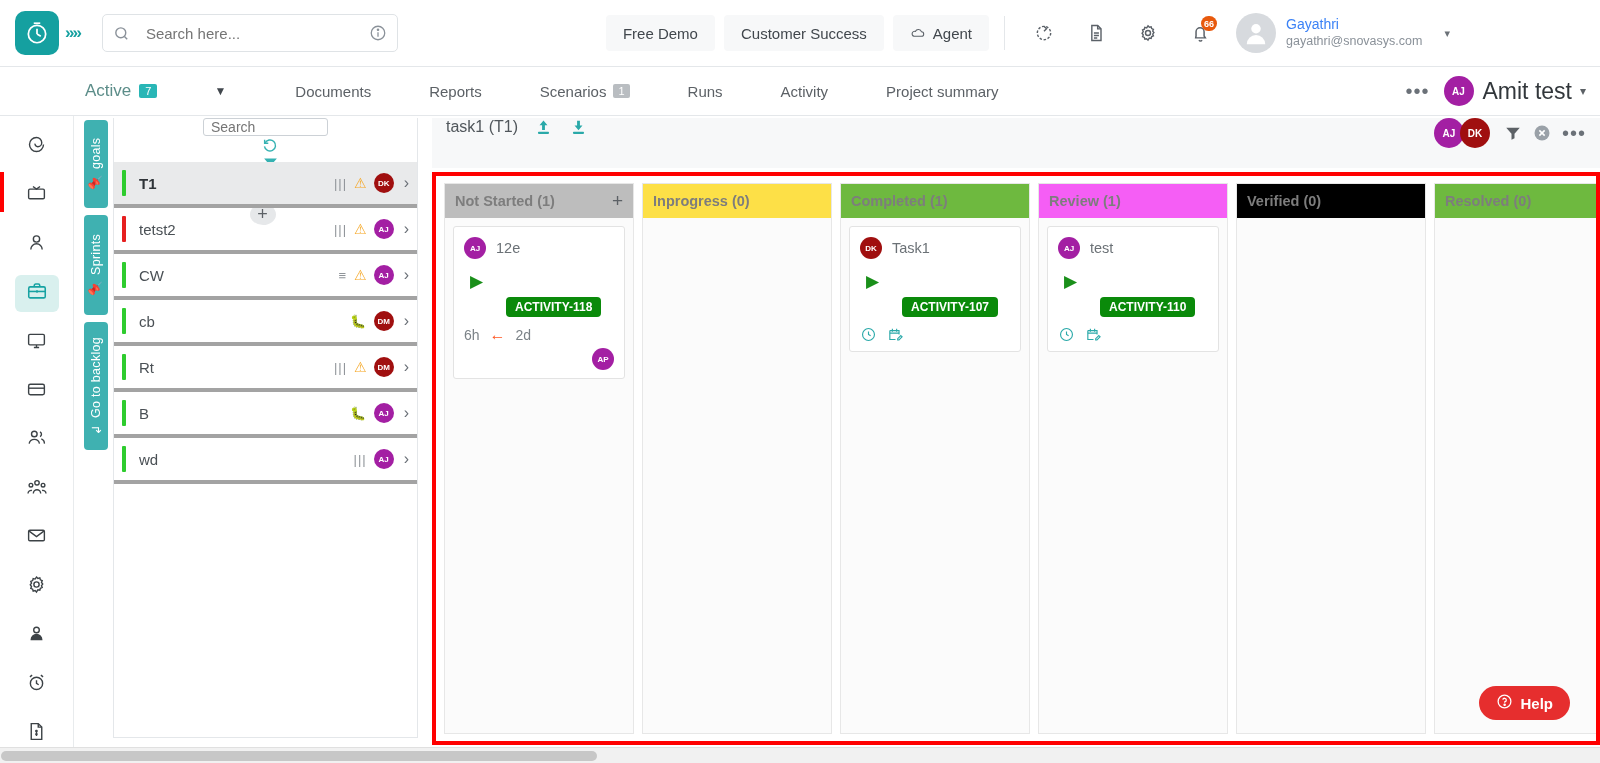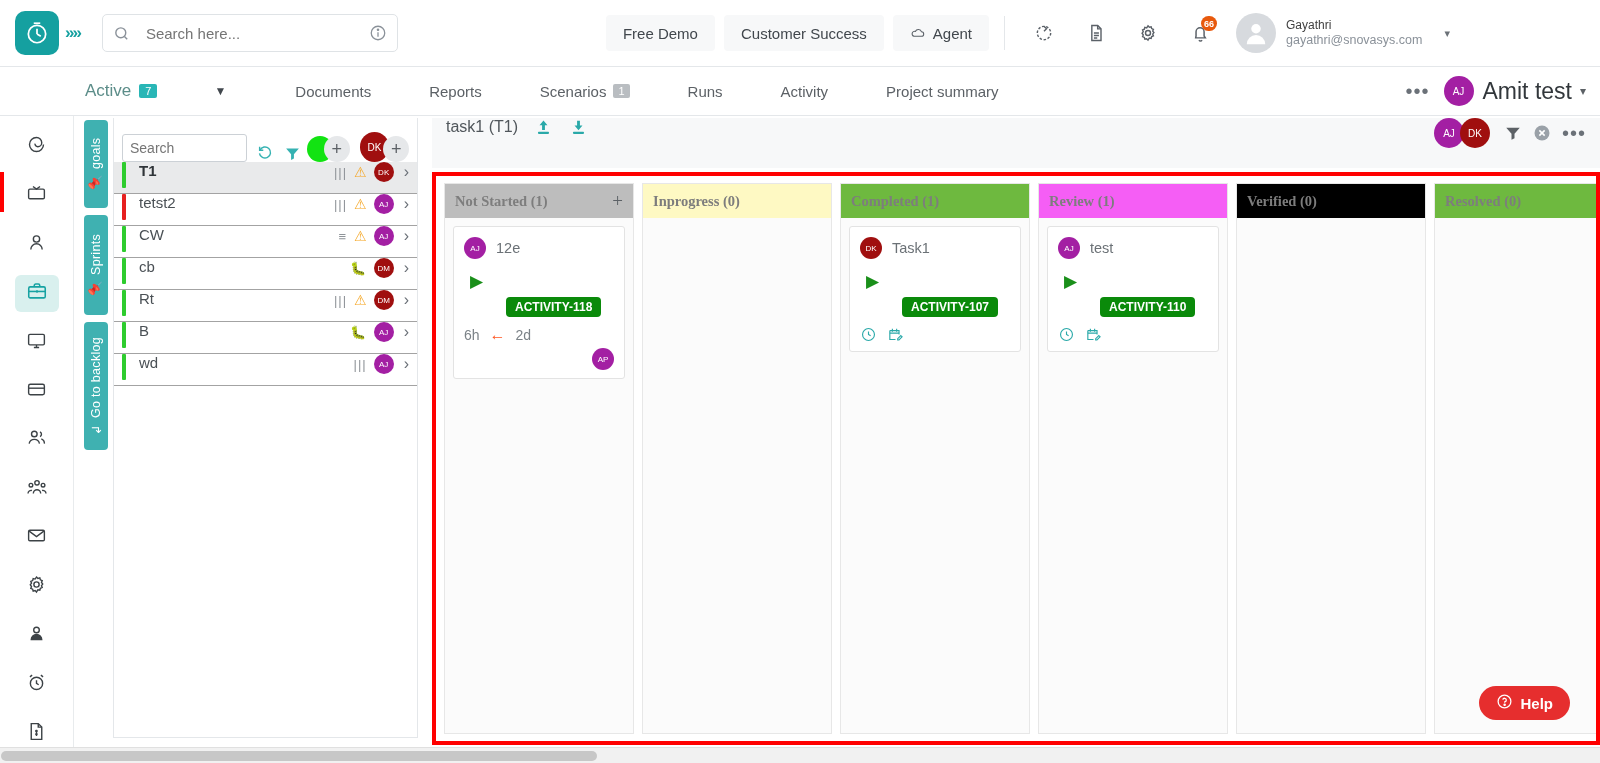--- a/index.html
+++ b/index.html
@@ -59,21 +59,21 @@
     padding: 0 3px; font-weight: 700;
   }
   .user {
     display: flex; align-items: center; margin-left: 10px; cursor: pointer;
   }
   .user .avatar-big {
     width: 40px; height: 40px; border-radius: 50%; background: #d7dade;
     display: flex; align-items: center; justify-content: center; color: #fff;
   }
   .user .names { margin-left: 10px; line-height: 1.25; }
-  .user .uname { font-size: 12px; color: #404040; }
+  .user .uname { font-size: 14px; color: #3b82f6; }
   .user .umail { font-size: 12.5px; color: #8a9199; }
   .user .caret { margin-left: 22px; color: #6b7178; font-size: 11px; }
 
   
   .navrow {
     position: absolute; top: 67px; left: 0; width: 1600px; height: 49px;
     background: #fff; border-bottom: 1px solid #e4e7ea;
     display: flex; align-items: center;
   }
   .active-wrap { display: flex; align-items: center; margin-left: 85px; cursor: pointer; }
@@ -87,21 +87,21 @@
   .navtab {
     font-size: 15px; color: #5c6166; padding: 0 29px; cursor: pointer;
     display: flex; align-items: center; gap: 7px;
   }
   .pill-gray {
     background: #b9bdc1; color: #fff; font-size: 11px; padding: 1px 5px; border-radius: 2px;
   }
   .nav-right { margin-left: auto; display: flex; align-items: center; margin-right: 14px; }
   .dots { color: #6b7178; font-size: 20px; letter-spacing: 1px; cursor: pointer; margin-right: 14px; }
   .av { border-radius: 50%; display: flex; align-items: center; justify-content: center;
-        color: #fff; font-weight: 400; }
+        color: #fff; font-weight: 700; }
   .proj-name { font-size: 23px; color: #32373b; margin-left: 9px; }
   .proj-caret { margin-left: 8px; color: #5c6166; font-size: 12px; }
 
   
   .rail {
     position: absolute; top: 116px; left: 0; width: 74px; height: 647px;
     background: #fff; border-right: 1px solid #e8ebed;
     display: flex; flex-direction: column; align-items: center; padding-top: 12px;
   }
   .railitem {
@@ -119,35 +119,35 @@
     display: flex; align-items: center; justify-content: center;
     font-size: 12.5px; padding: 9px 0; margin-bottom: 7px; cursor: pointer;
     gap: 6px; letter-spacing: .3px;
   }
 
   
   .listpanel {
     position: absolute; top: 118px; left: 113px; width: 305px; height: 620px;
     background: #fff; border: 1px solid #e4e7ea; border-top: none;
   }
-  .listhead { height: 44px; display: flex; align-items: flex-end; padding: 0 8px; }
+  .listhead { height: 44px; display: flex; align-items: center; padding: 0 8px; flex-direction: column; }
   .listhead input {
     width: 125px; height: 28px; border: 1px solid #ccd1d6; border-radius: 3px;
     padding: 0 7px; font-size: 14px; color: #7c838a; outline: none;
     font-family: "Liberation Sans", sans-serif;
   }
   .hicon { margin-left: 9px; cursor: pointer; display: flex; align-items: center; }
   .greendot { width: 26px; height: 26px; border-radius: 50%; background: #12e312; margin-left: 6px; cursor: pointer; }
   .plusgray {
     width: 26px; height: 26px; border-radius: 50%; background: #e6e8ea; color: #5c6166;
     display: flex; align-items: center; justify-content: center; font-size: 18px;
     margin-left: -9px; cursor: pointer;
   }
   .row {
-    height: 32px; display: flex; align-items: flex-start; border-bottom: 1px solid #a3a3a3;
+    height: 46px; display: flex; align-items: center; border-bottom: 4px solid #a3a3a3;
     cursor: pointer; padding-right: 8px; position: relative;
   }
   .row.sel { background: #e9eaeb; }
   .row .bar { width: 4px; height: 26px; margin: 0 13px 0 8px; border-radius: 1px; }
   .row .nm { font-size: 15px; color: #4a5055; flex: 1; }
   .row.sel .nm { font-weight: 700; color: #2f3438; }
   .row .meta { display: flex; align-items: center; gap: 7px; }
   .bars-ico { color: #8f9499; font-size: 13px; letter-spacing: 1px; }
   .warn { color: #f5a623; font-size: 14px; }
   .bug { color: #7b8086; font-size: 13px; }
@@ -167,21 +167,21 @@
     position: absolute; top: 172px; left: 432px; width: 1168px; height: 573px;
     border: 4px solid #ff0000; background: #fff;
     display: flex; overflow: hidden;
   }
   .col {
     width: 190px; margin: 7px 0 7px 8px; background: #fbfbfb;
     border: 1px solid #e7e7e7; display: flex; flex-direction: column; flex: none;
   }
   .colhead {
     height: 34px; display: flex; align-items: center; padding: 8px 10px;
-    font-size: 14.5px; font-weight: 700; color: #7d7d7d; font-family: Liberation Serif, serif;
+    font-size: 14.5px; font-weight: 700; color: #7d7d7d;
   }
   .colhead .plus { margin-left: auto; font-size: 19px; color: #5c6166; cursor: pointer; font-weight: 400; }
   .colbody { flex: 1; padding: 8px; }
 
   .card {
     background: #fff; border: 1px solid #e3e3e3; border-radius: 3px;
     padding: 10px 10px 8px; cursor: pointer;
   }
   .card-top { display: flex; align-items: center; gap: 10px; }
   .card-av { width: 22px; height: 22px; font-size: 8px; }
@@ -594,21 +594,21 @@
             <span>2d</span>
 
           </div>
           <div class="card-bottom-av">
                 <span class="av card-av" style="background:#a31fa3">AP</span>
               </div>
         </div>
     </div>
   </div>
   <div class="col">
-    <div class="colhead" style="background:#fef9c3">
+    <div class="colhead" style="background:#fde047">
       <span>Inprogress (0)</span>
 
     </div>
     <div class="colbody">
       
     </div>
   </div>
   <div class="col">
     <div class="colhead" style="background:#6eb93f">
       <span>Completed (1)</span>

